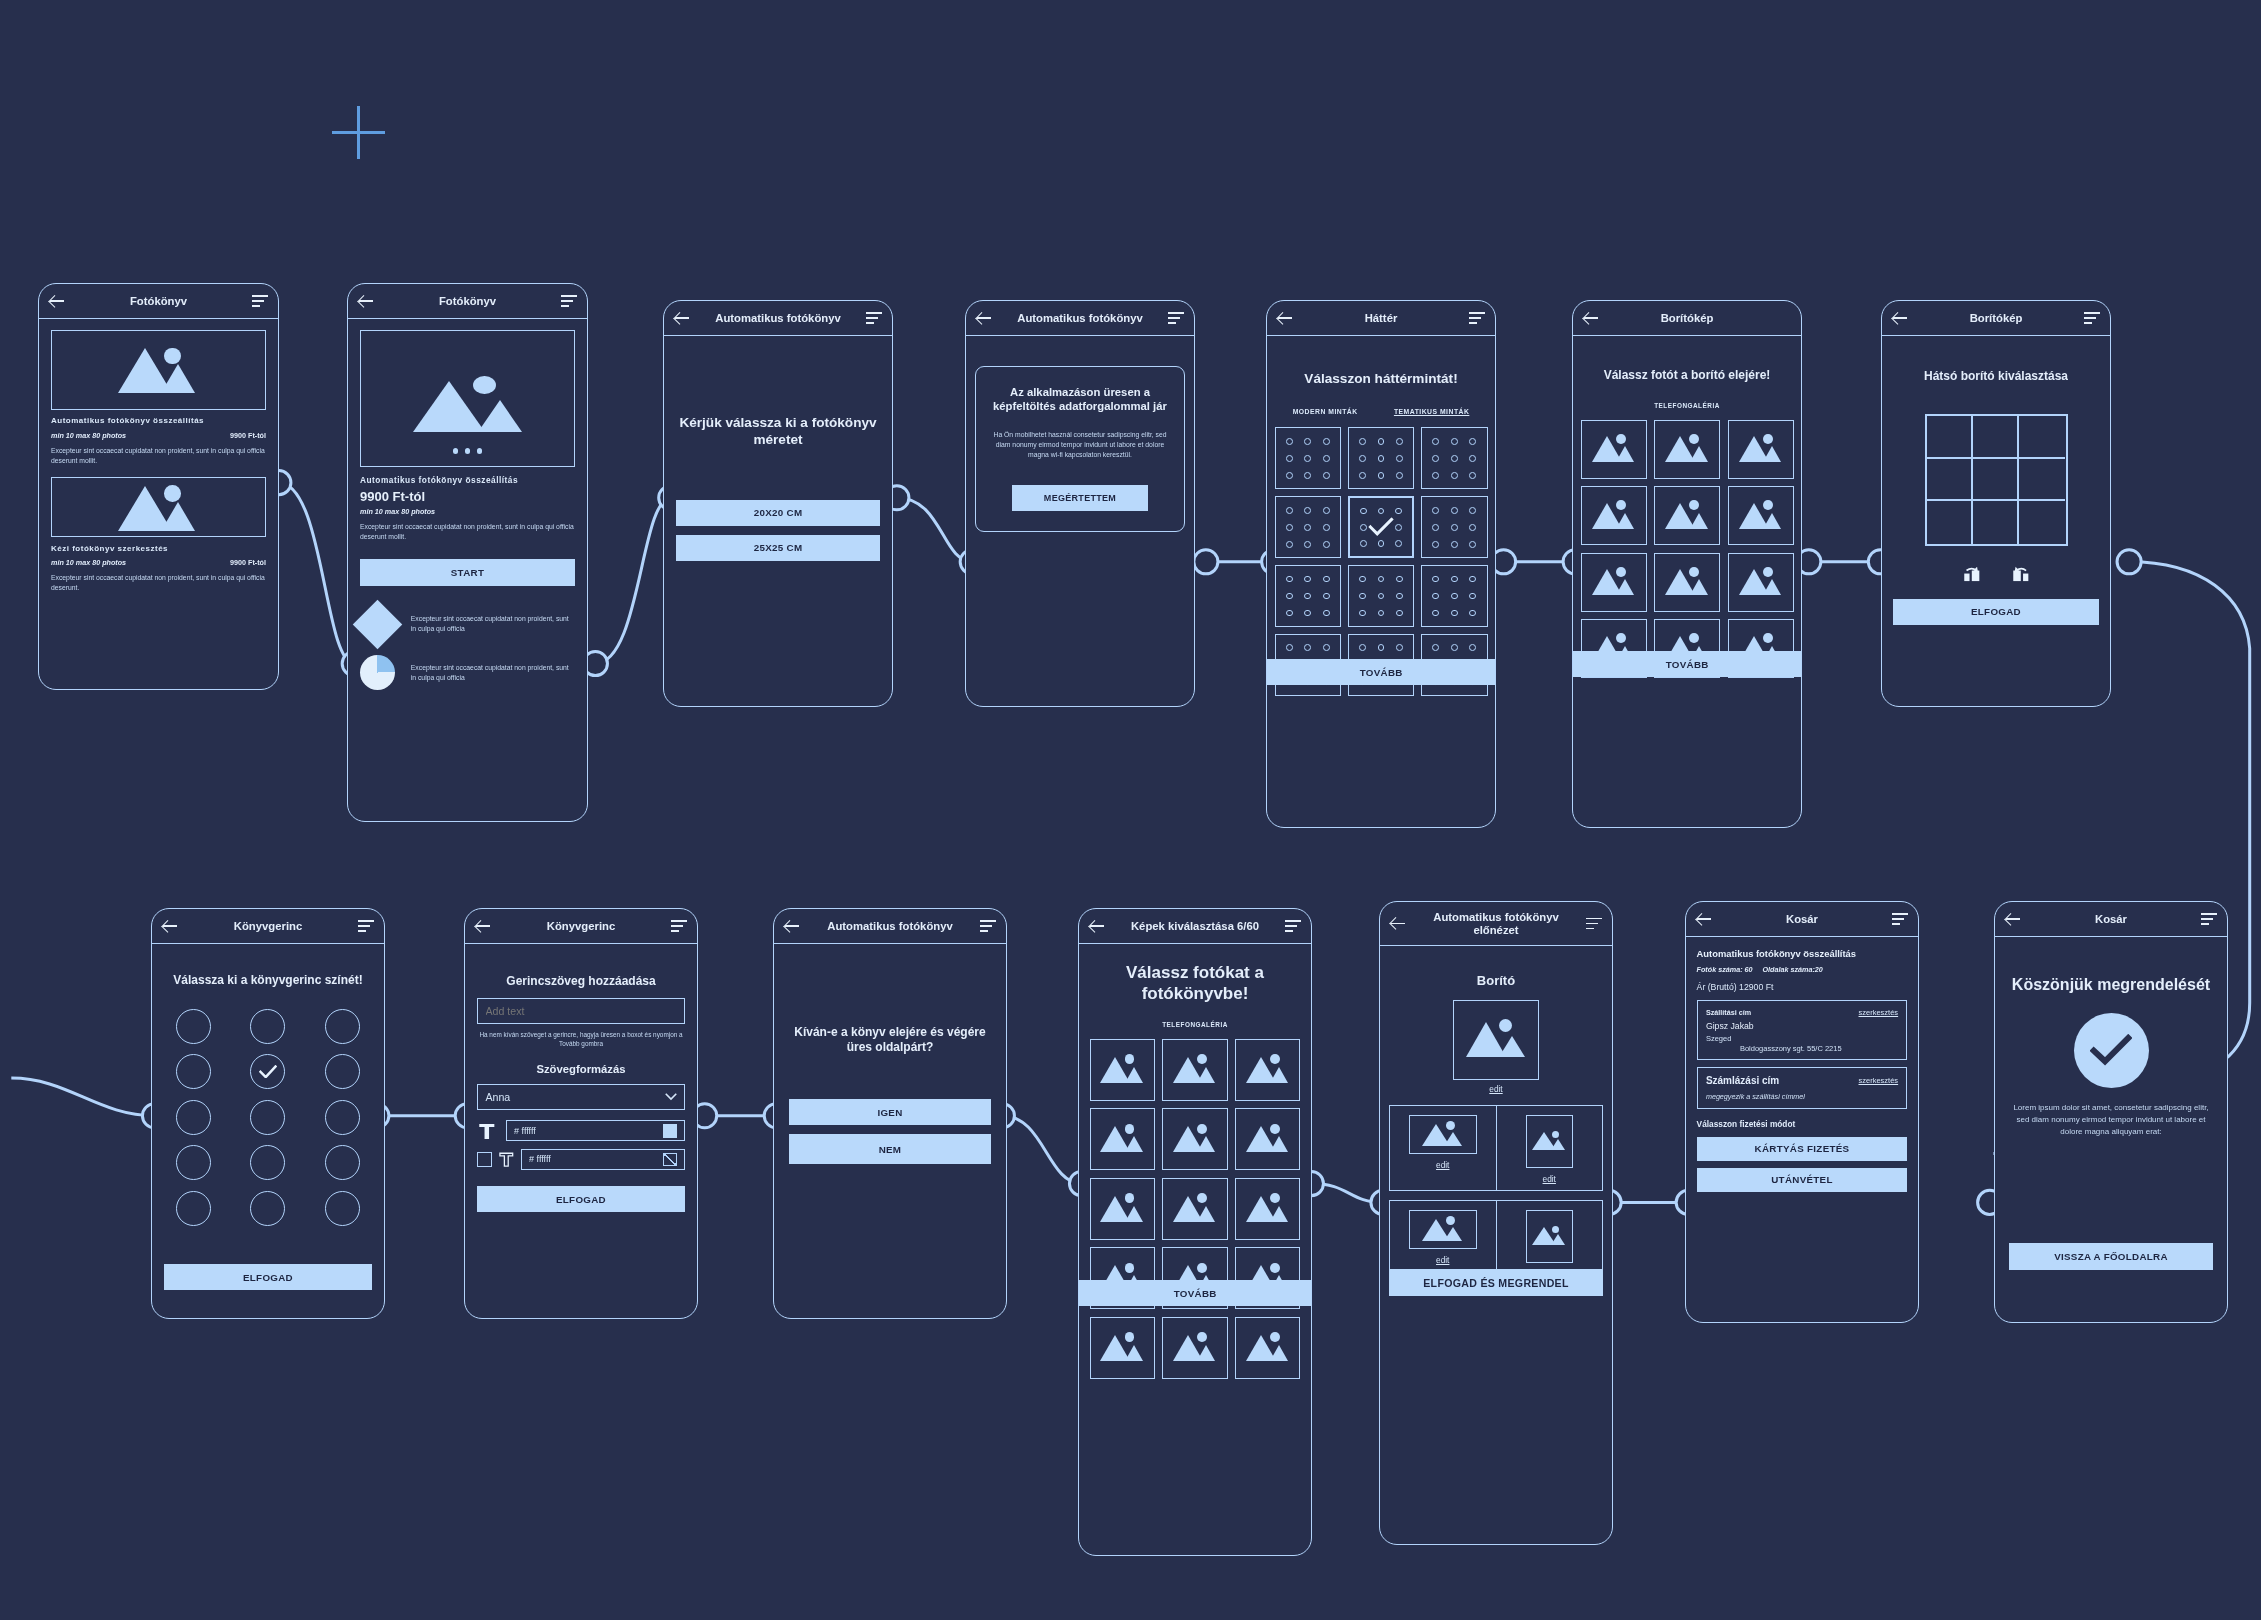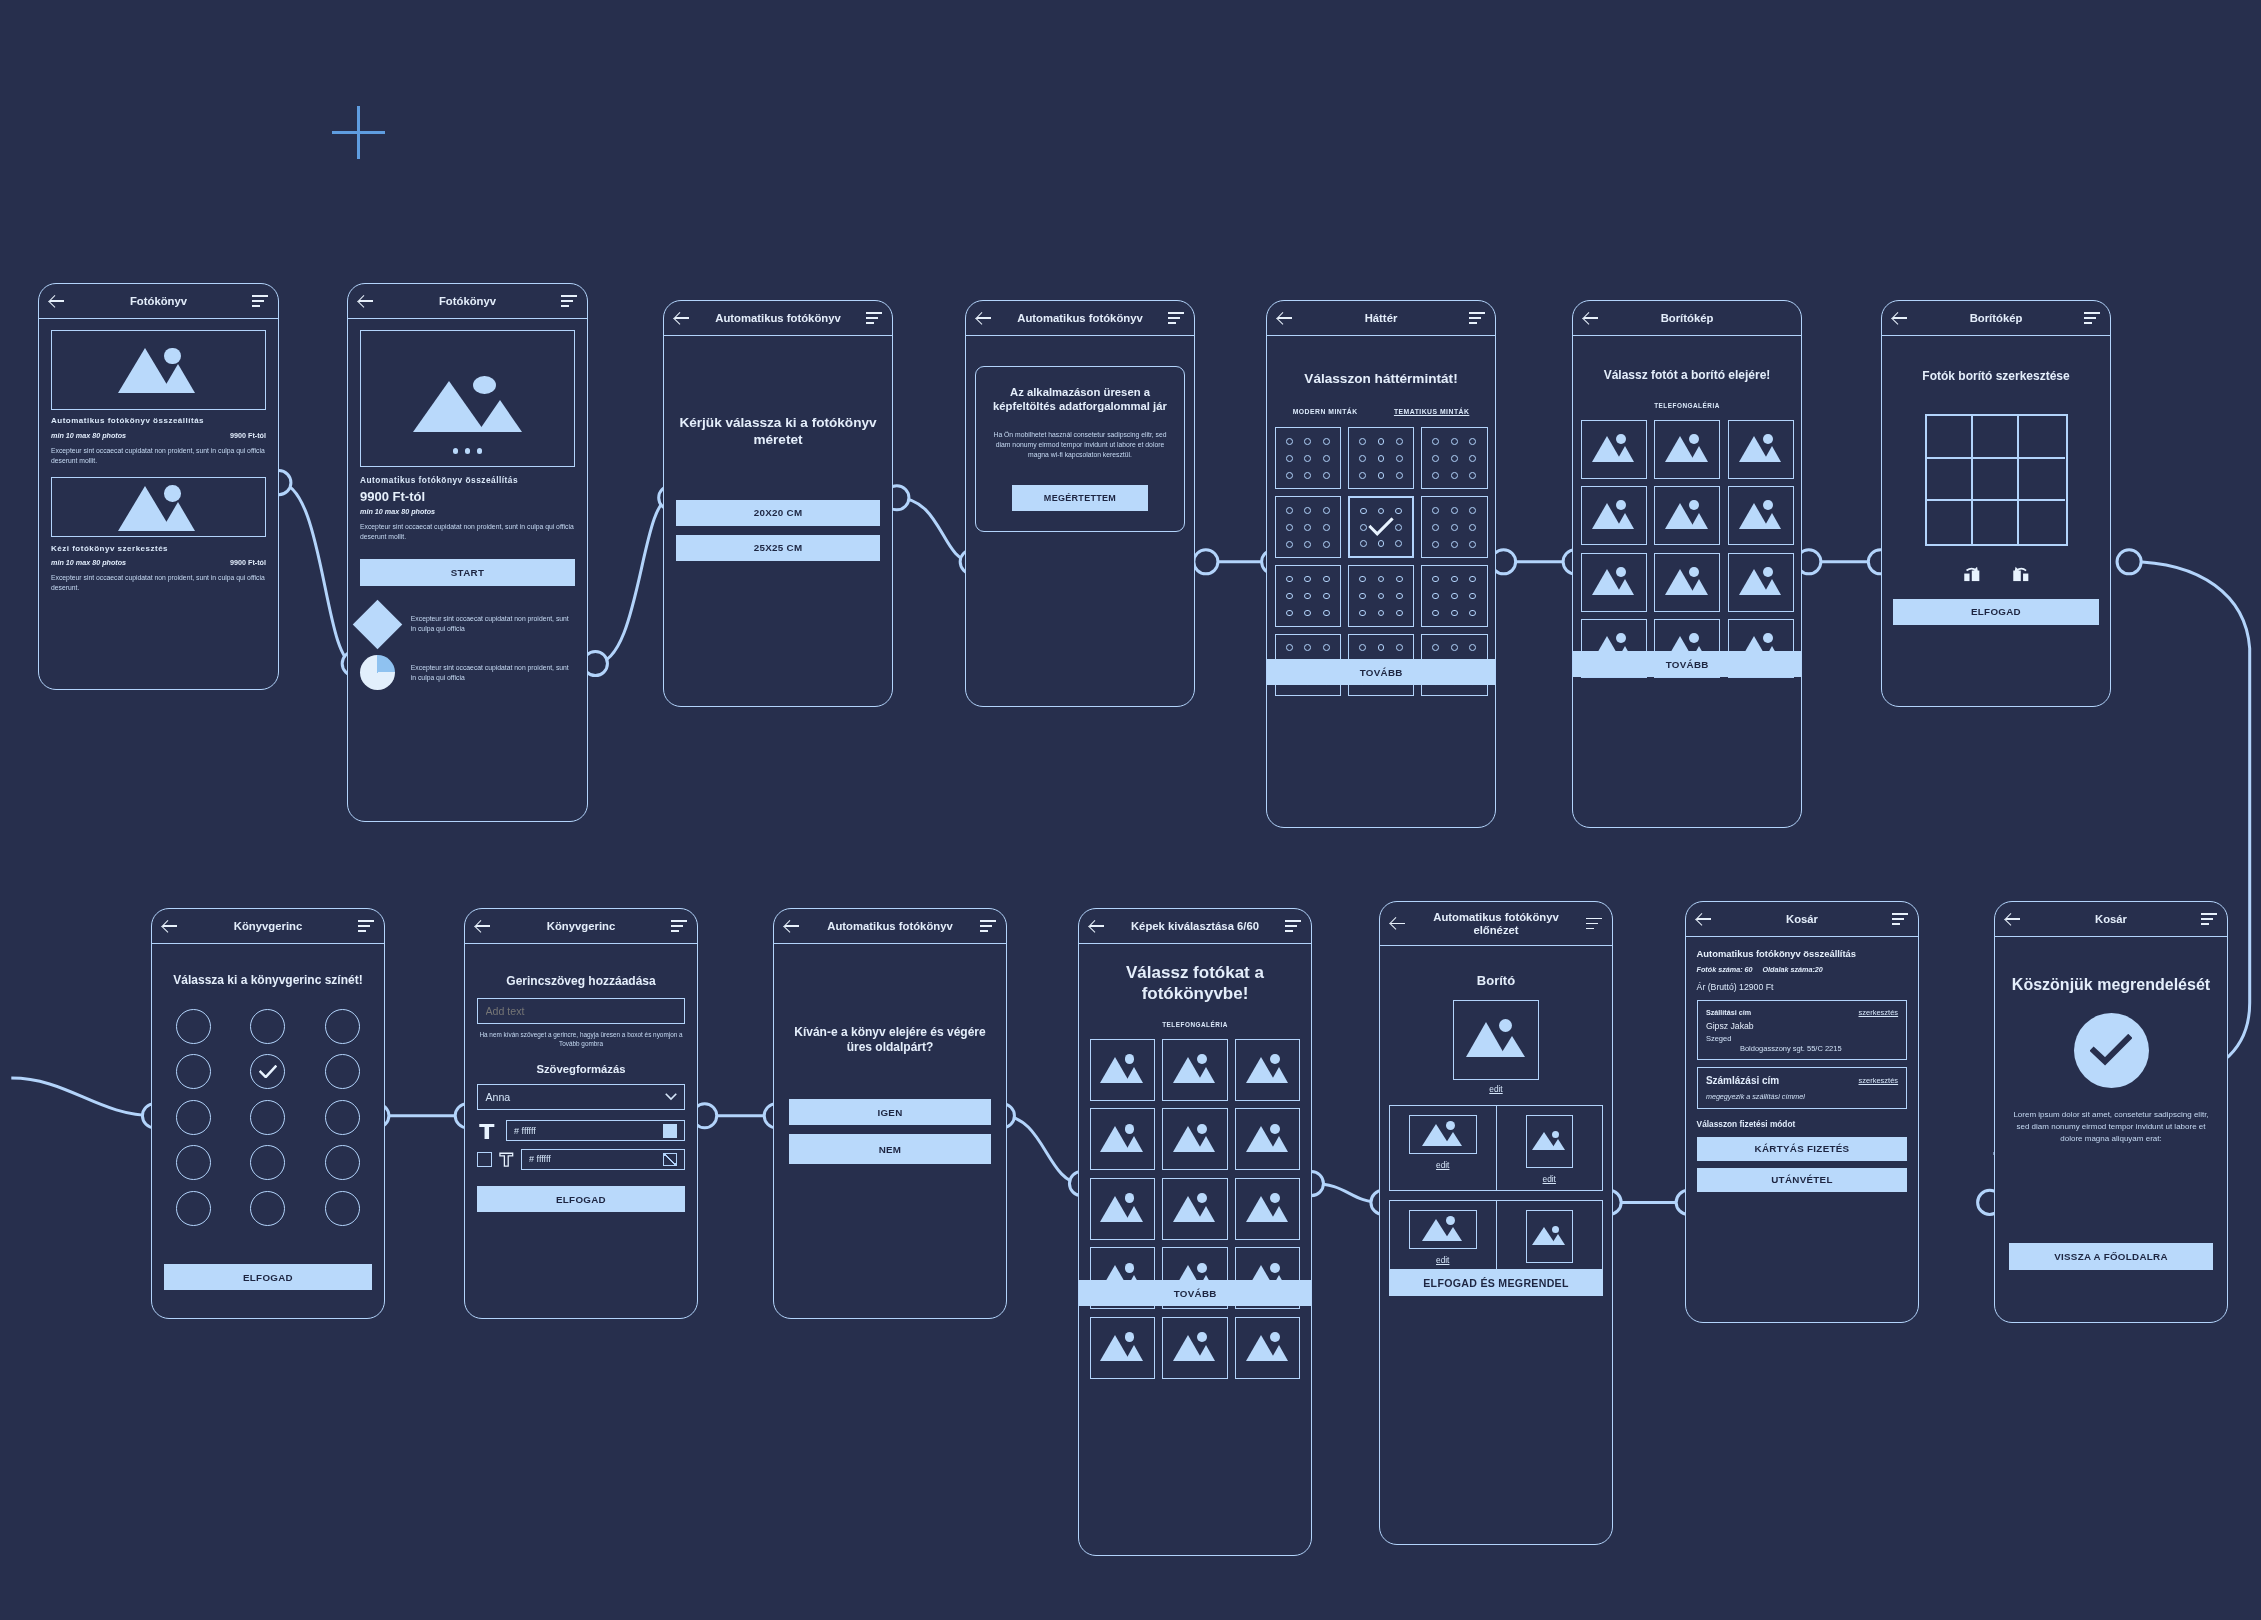--- a/index.html
+++ b/index.html
@@ -503,21 +503,21 @@
   <div class="topbar">
     <div class="back-arrow"></div>
     <div class="bar-title">Borítókép</div>
     <div class="hamburger">
         <i></i>
         <i></i>
         <i></i>
       </div>
   </div>
   <div class="screen" style="padding:9px 10.6px;">
-    <div class="h-title" style="margin-top:24px;font-size:12px;">Fotók borító szerkesztése</div>
+    <div class="h-title" style="margin-top:24px;font-size:12px;">Hátsó borító kiválasztása</div>
     <div style="width:143px;height:132px;margin:30px auto 0;border:2.3px solid var(--line);display:grid;grid-template-columns:repeat(3,1fr);grid-template-rows:repeat(3,1fr);">
       <div style="border-right:2.3px solid var(--line);border-bottom:2.3px solid var(--line);"></div>
       <div style="border-right:2.3px solid var(--line);border-bottom:2.3px solid var(--line);"></div>
       <div style="border-bottom:2.3px solid var(--line);"></div>
       <div style="border-right:2.3px solid var(--line);border-bottom:2.3px solid var(--line);"></div>
       <div style="border-right:2.3px solid var(--line);border-bottom:2.3px solid var(--line);"></div>
       <div style="border-bottom:2.3px solid var(--line);"></div>
       <div style="border-right:2.3px solid var(--line);"></div>
       <div style="border-right:2.3px solid var(--line);"></div>
       <div></div>
@@ -882,17 +882,17 @@
         <i></i>
       </div>
   </div>
   <div class="screen" style="padding:10.6px 13.6px;">
     <div class="h-title" style="margin-top:27px;font-size:16px;">Köszönjük megrendelését</div>
     <div style="width:75px;height:75px;border-radius:50%;background:var(--accent);margin:18px auto 0;display:flex;align-items:center;justify-content:center;">
       <svg width="42" height="32" viewBox="0 0 56 42">
           <path d="M5 22 L20 36 L51 5" fill="none" stroke="#272f4d" stroke-width="8" stroke-linecap="square"></path>
         </svg>
     </div>
-    <div class="body-s" style="margin-top:21px;text-align:center;font-size:8px;line-height:1.55;">Lorem ipsum dolor sit amet, consetetur sadipscing elitr, sed diam nonumy eirmod tempor invidunt ut labore et dolore magna aliquyam erat:</div>
+    <div class="body-s" style="margin-top:14px;text-align:center;font-size:8px;line-height:1.55;">Lorem ipsum dolor sit amet, consetetur sadipscing elitr, sed diam nonumy eirmod tempor invidunt ut labore et dolore magna aliquyam erat:</div>
     <div class="btn" style="height:27px;position:absolute;left:13.6px;right:13.6px;top:306px;">VISSZA A FŐOLDALRA</div>
   </div>
 </div>
 
 
 </body></html>

